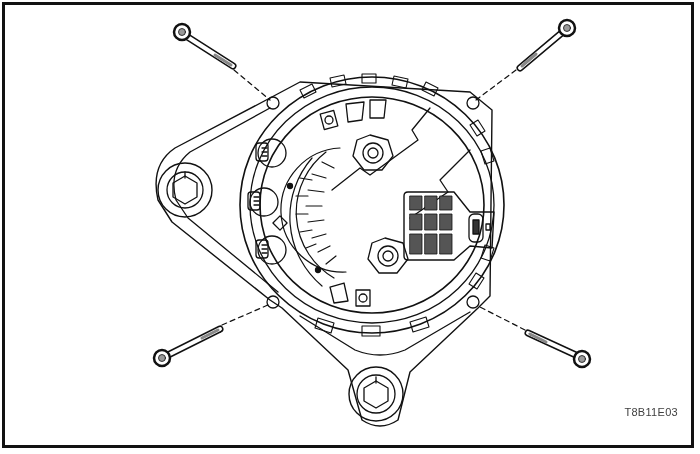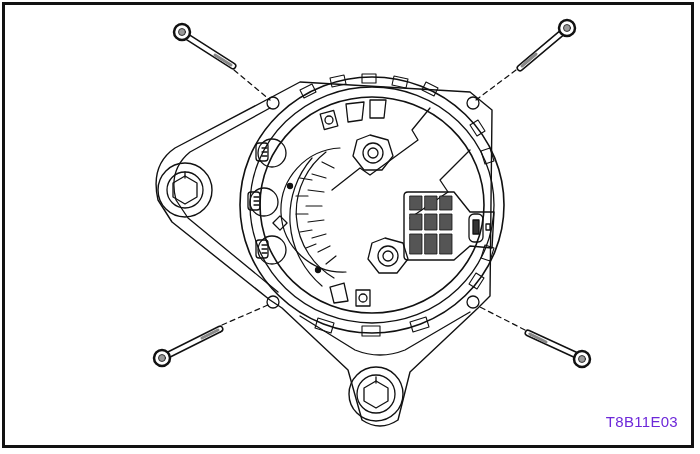--- a/index.html
+++ b/index.html
@@ -1,19 +1,19 @@
 <!DOCTYPE html>
 <html><head>
 <meta charset="utf-8">
 <style>
   html, body { margin: 0; padding: 0; background: #ffffff; }
   body { width: 700px; height: 454px; overflow: hidden; position: relative; font-family: "Liberation Sans", sans-serif; }
   .frame { position: absolute; left: 2px; top: 2px; width: 692px; height: 446px; border: 3px solid #111; background: #fff; box-sizing: border-box; }
   svg.drawing { position: absolute; left: 0; top: 0; }
-  .fig-id { position: absolute; right: 22px; bottom: 24px; font-size: 15px; color: #6d28d9; letter-spacing: 0.3px; }
+  .fig-id { position: absolute; right: 22px; bottom: 36px; font-size: 11px; color: #404040; letter-spacing: 0.3px; }
 </style>
 </head>
 <body>
 
 <div class="frame"></div>
 
 <svg class="drawing" width="700" height="454" viewBox="0 0 700 454" fill="none" stroke="#111" stroke-width="1.3" stroke-linejoin="round" stroke-linecap="round">
 
   <g>
     <path d="M270,98 L175,148 Q150,165 158,200 L172,222 L270,300 L282,308 L348,370 L362,420 Q380,432 398,420 L410,372 L478,308 L490,296 L492,110 L470,92 L300,82 Z" stroke-width="1.4"></path>

